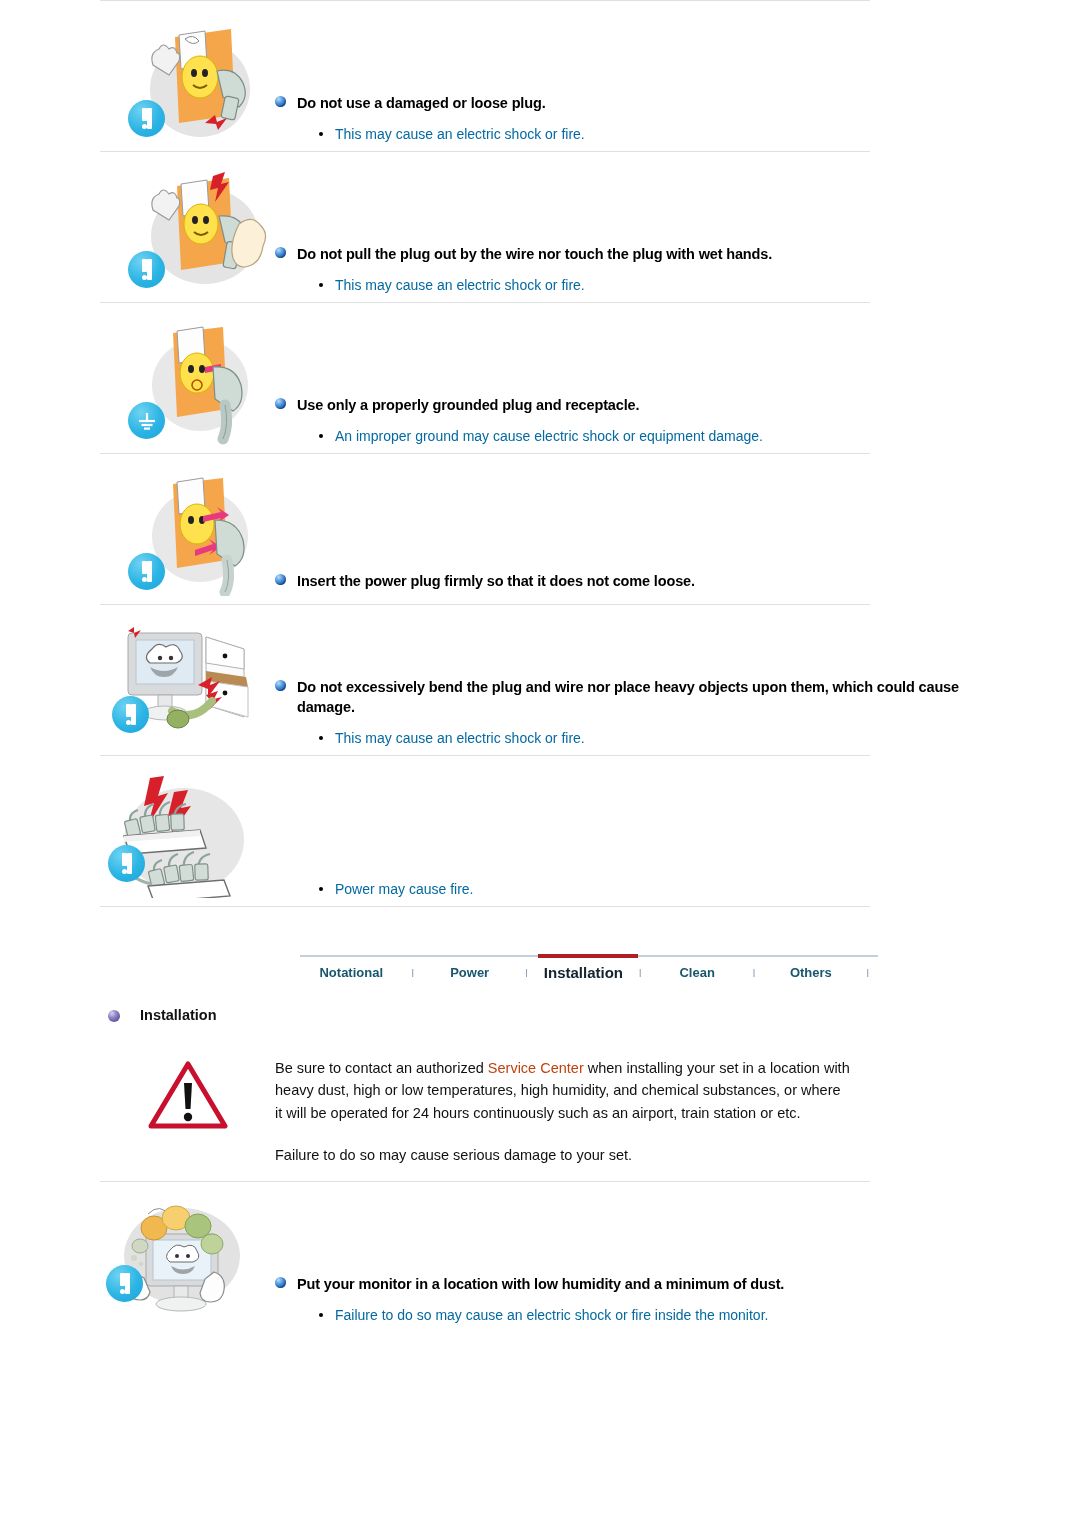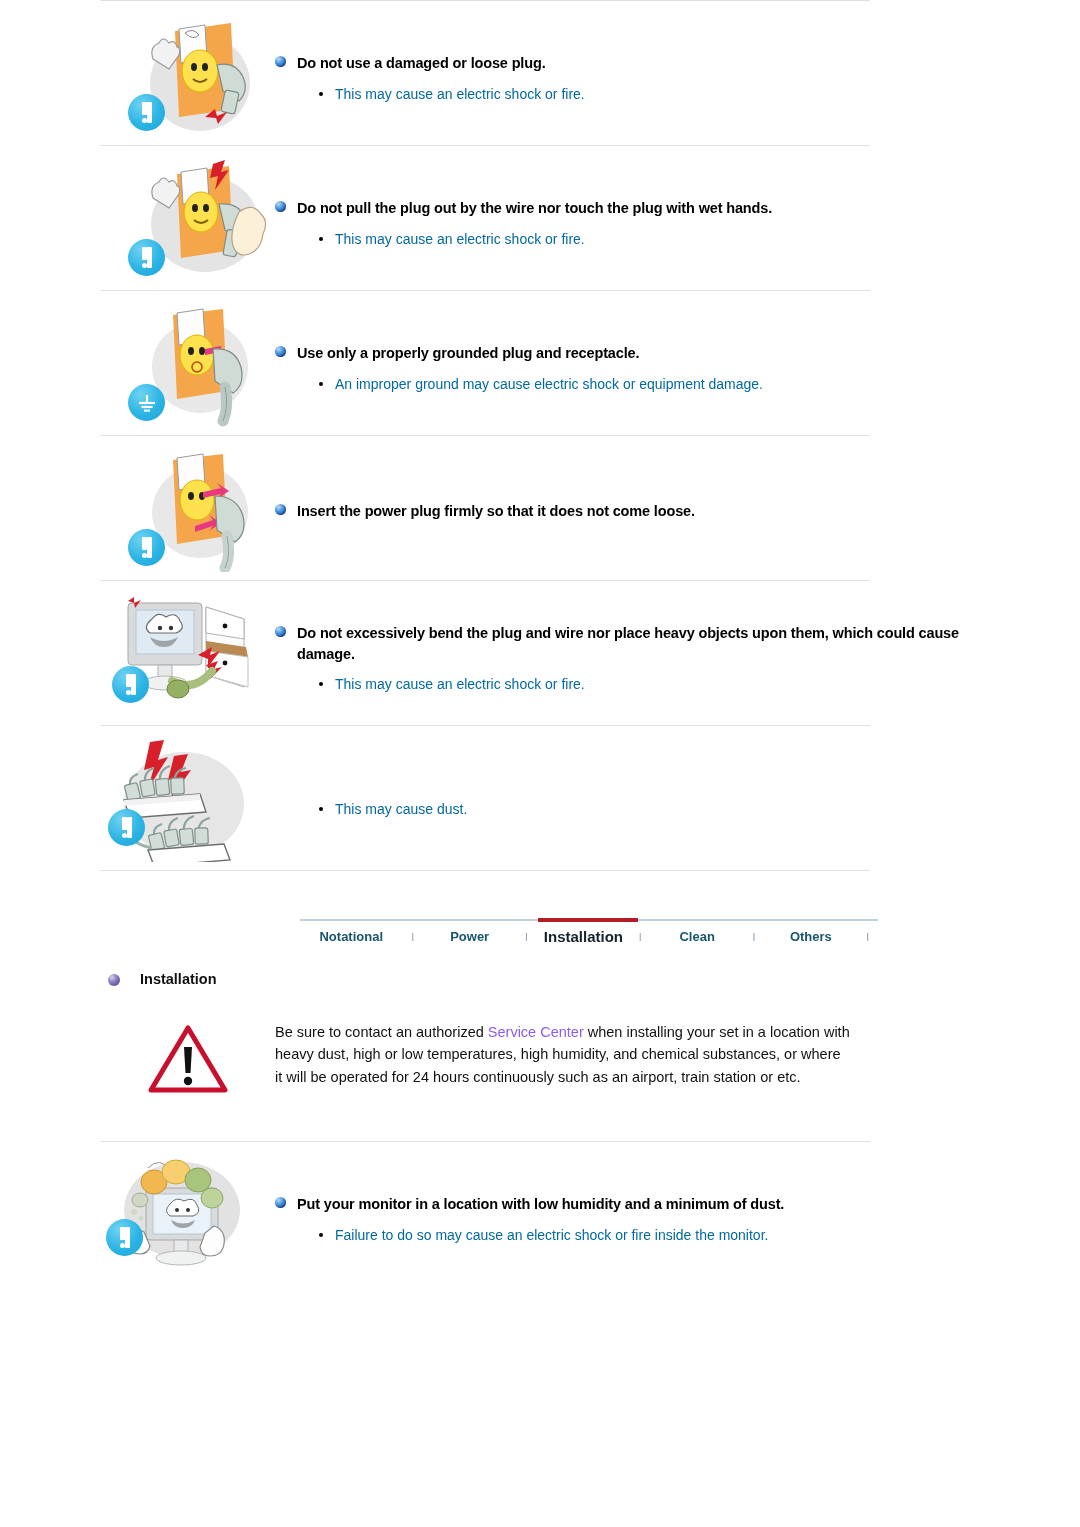--- a/index.html
+++ b/index.html
@@ -25,24 +25,24 @@
   
   .rule {
     height: 1px;
     background: #e0e0e0;
     margin: 0 0 0 100px;
     width: 770px;
   }
 
   .row {
     display: flex;
-    align-items: center;
+    align-items: flex-end;
     width: 870px;
     margin-left: 100px;
-    padding: 10px 0 6px 0;
+    padding: 16px 0 6px 0;
     min-height: 130px;
   }
 
   .row .figure {
     width: 175px;
     flex: 0 0 175px;
     position: relative;
     height: 128px;
   }
 
@@ -216,21 +216,21 @@
   .installrow .body { flex: 1; padding-top: 4px; }
   .para {
     font-size: 14.5px;
     line-height: 1.55;
     color: #111;
     margin: 0;
     max-width: 575px;
   }
   .para.second { margin-top: 20px; }
   .link {
-    color: #8b5cf6;
+    color: #c2410c;
     cursor: pointer;
   }
 
   .tri {
     position: absolute;
     left: 48px;
     top: 6px;
   }
 </style>
 </head>
@@ -431,21 +431,21 @@
         <path d="M12 74 q-10 14 4 26 q10 8 22 10" stroke="#9fb3ab" stroke-width="3" fill="none"></path>
       </svg>
       <div class="badge excl" style="left:8px;bottom:18px">
           <span class="mark">
             <span class="stem"></span>
             <span class="pt"></span>
           </span>
         </div>
     </div>
     <div class="body">
-      <p class="sub"><span class="dot"></span><span>This may cause dust.</span></p>
+      <p class="sub"><span class="dot"></span><span>Power may cause fire.</span></p>
     </div>
   </div>
 
   <div class="rule"></div>
 
   <div class="tabwrap">
     <div class="tabline">
       <div class="active-seg"></div>
     </div>
     <div class="tabs">
@@ -469,20 +469,21 @@
   <div class="installrow">
     <div class="figure">
       <svg class="tri" width="80" height="72" viewBox="0 0 80 72">
         <path d="M40 5 L77 67 L3 67 Z" fill="#ffffff" stroke="#c8102e" stroke-width="5" stroke-linejoin="round"></path>
         <path d="M36 24 L44 24 L42.5 50 L37.5 50 Z" fill="#111"></path>
         <circle cx="40" cy="58" r="4.2" fill="#111"></circle>
       </svg>
     </div>
     <div class="body">
       <p class="para"><span>Be sure to contact an authorized </span><span class="link">Service Center</span><span> when installing your set in a location with heavy dust, high or low temperatures, high humidity, and chemical substances, or where it will be operated for 24 hours continuously such as an airport, train station or etc.</span></p>
+      <p class="para second">Failure to do so may cause serious damage to your set.</p>
     </div>
   </div>
 
   <div class="rule"></div>
 
   <div class="row">
     <div class="figure">
       <svg class="clip" width="140" height="124" viewBox="0 0 140 124" style="left:14px">
         <ellipse cx="68" cy="56" rx="58" ry="48" fill="#e2e2e2"></ellipse>
         <rect x="32" y="34" width="72" height="52" rx="4" fill="#d9dadb" stroke="#a8a9aa" stroke-width="1"></rect>

